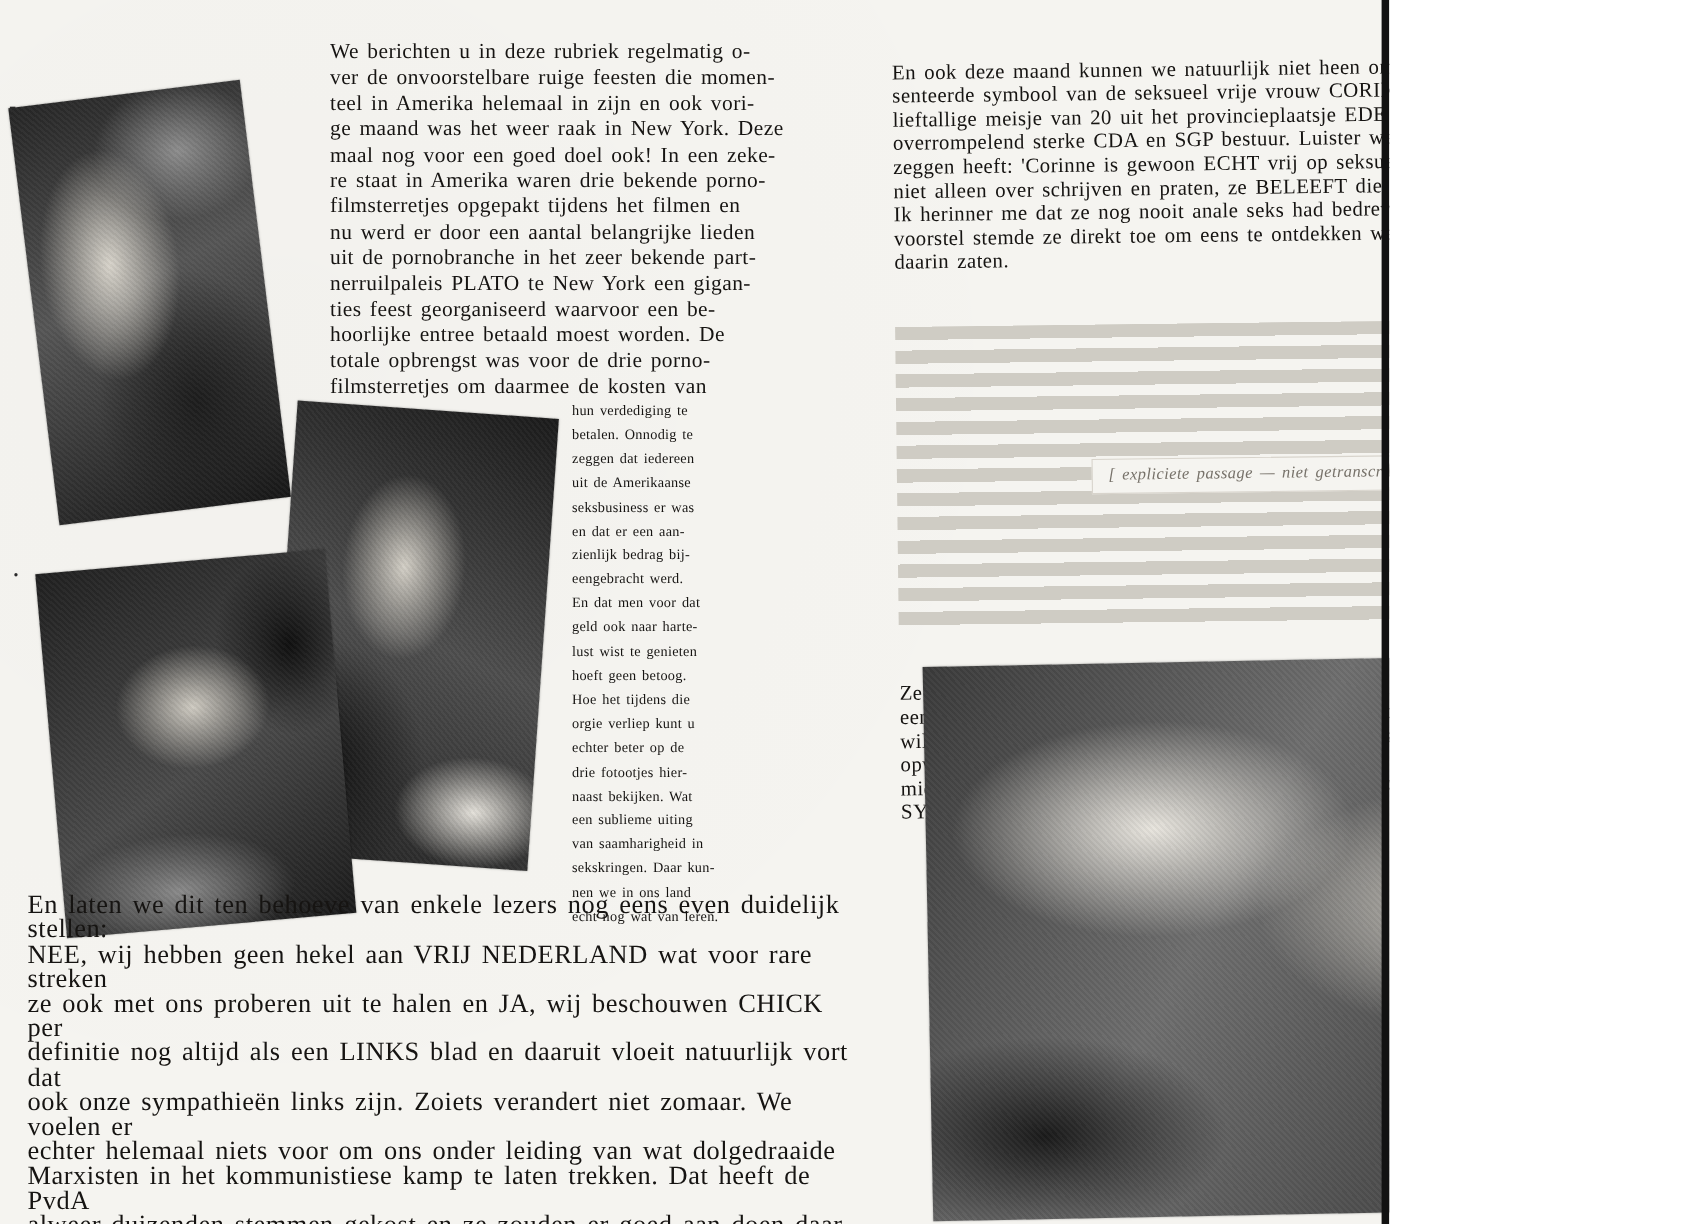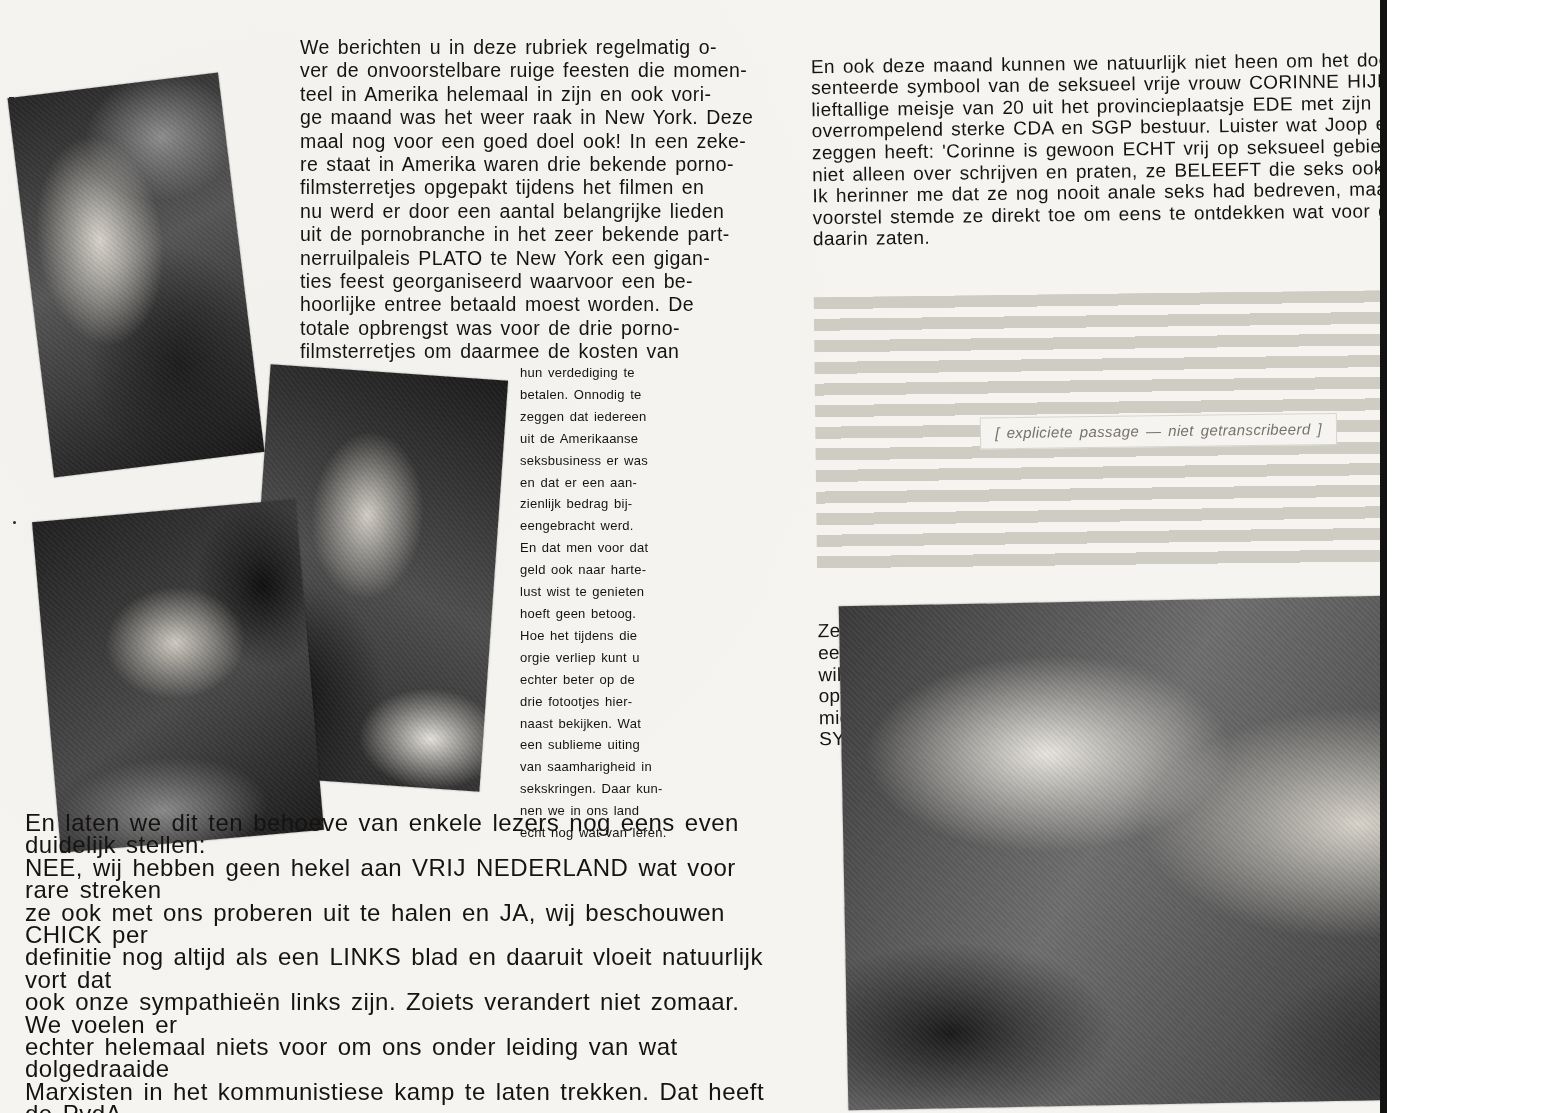--- a/index.html
+++ b/index.html
@@ -1,23 +1,23 @@
 <!DOCTYPE html>
 <html><head>
 <meta charset="utf-8">
 <style>
   html,body{margin:0;padding:0;}
   .scan{
     position:relative;
-    width:1387px;height:1113px;
+    width:1263px;height:1113px;
     background:
       radial-gradient(circle at 20% 30%, rgba(0,0,0,0.012), transparent 60%),
       #f5f4f0;
     overflow:hidden;
-    font-family:Liberation Sans, sans-serif;
+    font-family:Liberation Serif, serif;
     color:#161412;
   }
   .txt{
     position:absolute;
     white-space:pre-line;
     letter-spacing:0.02em;
     word-spacing:0.12em;
   }
   .txt-wide{
     left:300px;top:36px;width:470px;

